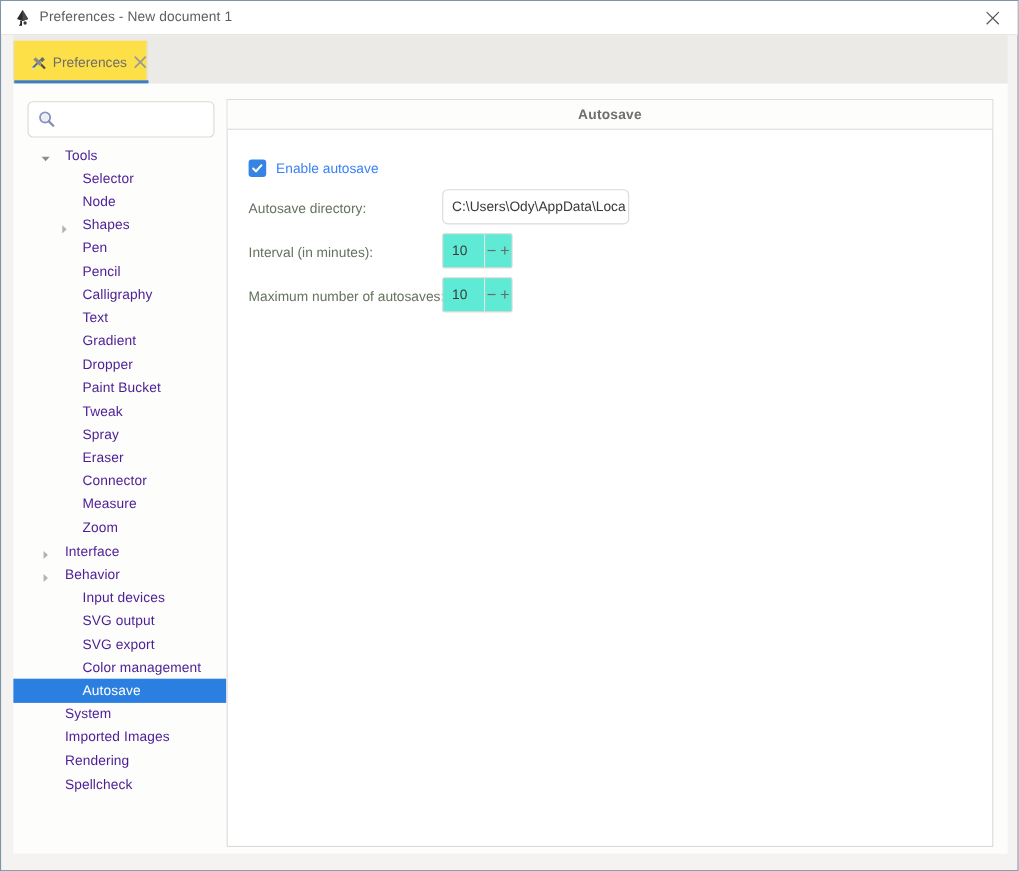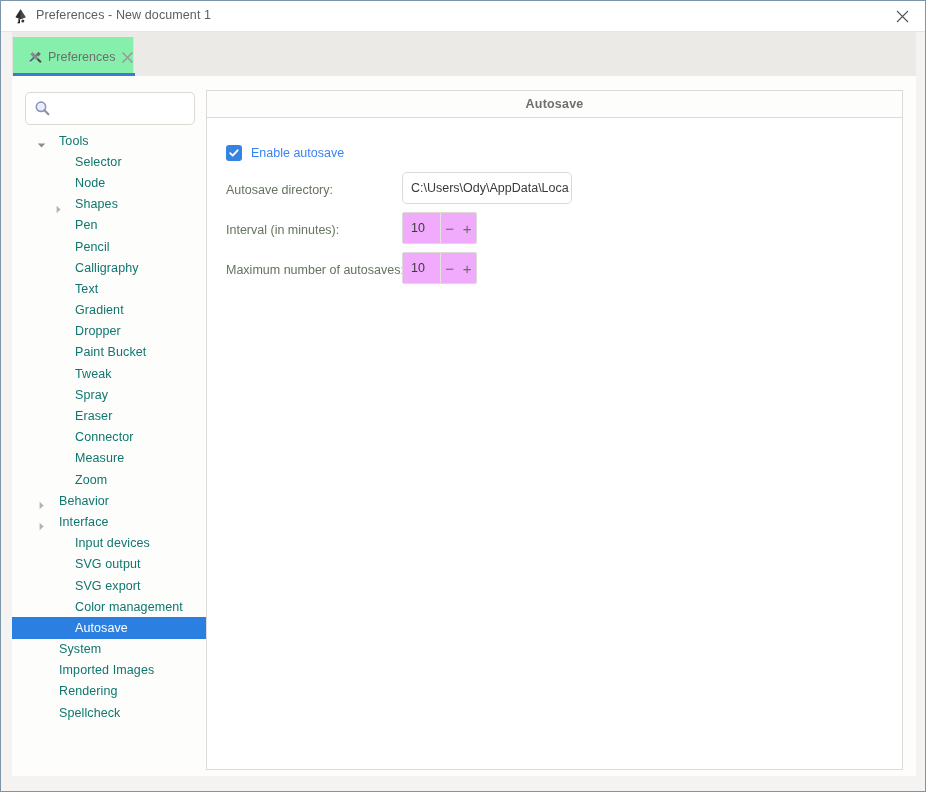--- a/index.html
+++ b/index.html
@@ -65,21 +65,21 @@
     width: 904px;
     height: 44px;
     background: #eceae7;
     box-sizing: border-box;
   }
   .tab-active {
     position: absolute;
     left: 11px; top: 36px;
     width: 122px;
     height: 39px;
-    background: #86efac;
+    background: #fde047;
     box-sizing: border-box;
     border-left: 1px solid #e2e0dd;
     border-right: 1px solid #e2e0dd;
     display: flex;
     align-items: center;
     cursor: pointer;
   }
   .tab-underline {
     position: absolute;
     left: 0; bottom: 0;
@@ -160,21 +160,21 @@
     cursor: pointer;
     white-space: nowrap;
   }
   .tree-row .arrow {
     position: absolute;
     width: 9px; height: 9px;
     display: block;
   }
   .tree-row .tlabel {
     font-size: 12.5px;
-    color: #0f766e;
+    color: #4c1d95;
     letter-spacing: 0.1px;
   }
   .tree-row.selected {
     background: #2b7fe0;
   }
   .tree-row.selected .tlabel {
     color: #ffffff;
   }
 
   
@@ -261,24 +261,24 @@
   .text-entry-value {
     margin-left: 8px;
     font-size: 12.5px;
     color: #3a3a3a;
     white-space: nowrap;
     overflow: hidden;
   }
 
   .spin {
     position: absolute;
-    width: 75px; height: 32px;
+    width: 64px; height: 32px;
     border: 1px solid #ddd9d4;
     border-radius: 2px;
-    background: #f0abfc;
+    background: #5eead4;
     box-sizing: border-box;
     display: flex;
     align-items: stretch;
   }
   .spin-int { left: 195px; top: 94px; }
   .spin-max { left: 195px; top: 134px; }
   .spin-value {
     flex: none;
     width: 38px;
     display: flex;
@@ -410,27 +410,27 @@
         <div class="tree-row d1">
           <span class="tlabel">Measure</span>
         </div>
         <div class="tree-row d1">
           <span class="tlabel">Zoom</span>
         </div>
         <div class="tree-row d0">
           <span class="arrow"><svg width="9" height="9" viewBox="0 0 9 9">
               <path d="M2.6 0.8 L6.6 4.5 L2.6 8.2 Z" fill="#b3b3b3"></path>
             </svg></span>
-          <span class="tlabel">Behavior</span>
+          <span class="tlabel">Interface</span>
         </div>
         <div class="tree-row d0">
           <span class="arrow"><svg width="9" height="9" viewBox="0 0 9 9">
               <path d="M2.6 0.8 L6.6 4.5 L2.6 8.2 Z" fill="#b3b3b3"></path>
             </svg></span>
-          <span class="tlabel">Interface</span>
+          <span class="tlabel">Behavior</span>
         </div>
         <div class="tree-row d1">
           <span class="tlabel">Input devices</span>
         </div>
         <div class="tree-row d1">
           <span class="tlabel">SVG output</span>
         </div>
         <div class="tree-row d1">
           <span class="tlabel">SVG export</span>
         </div>

